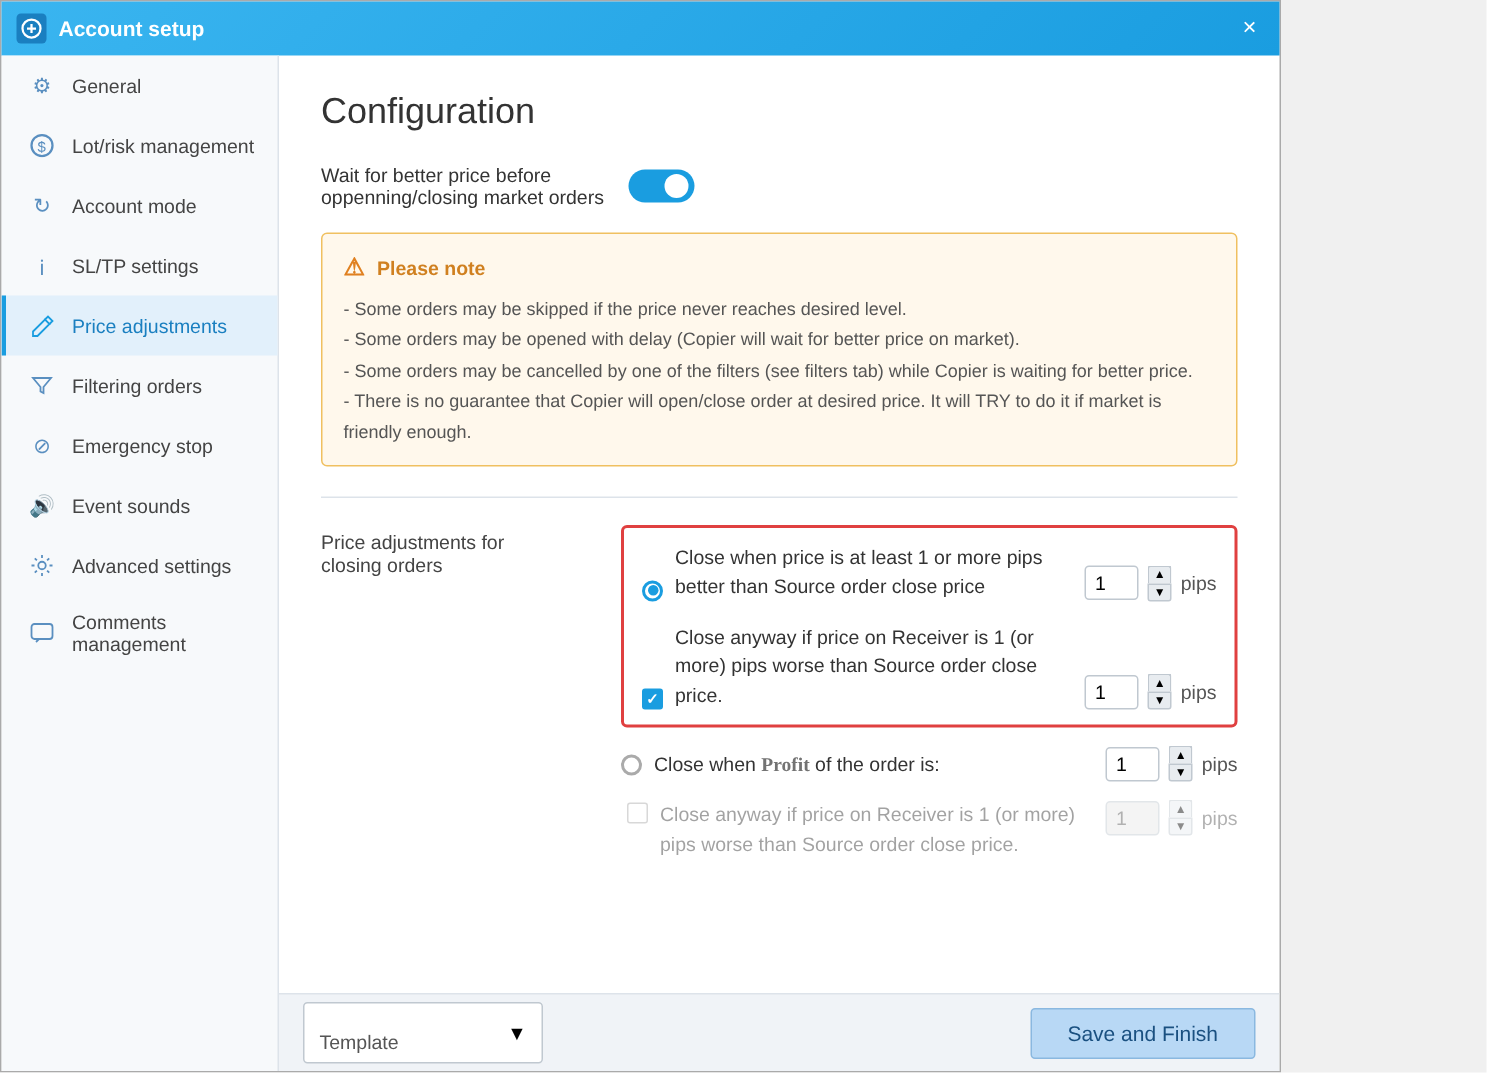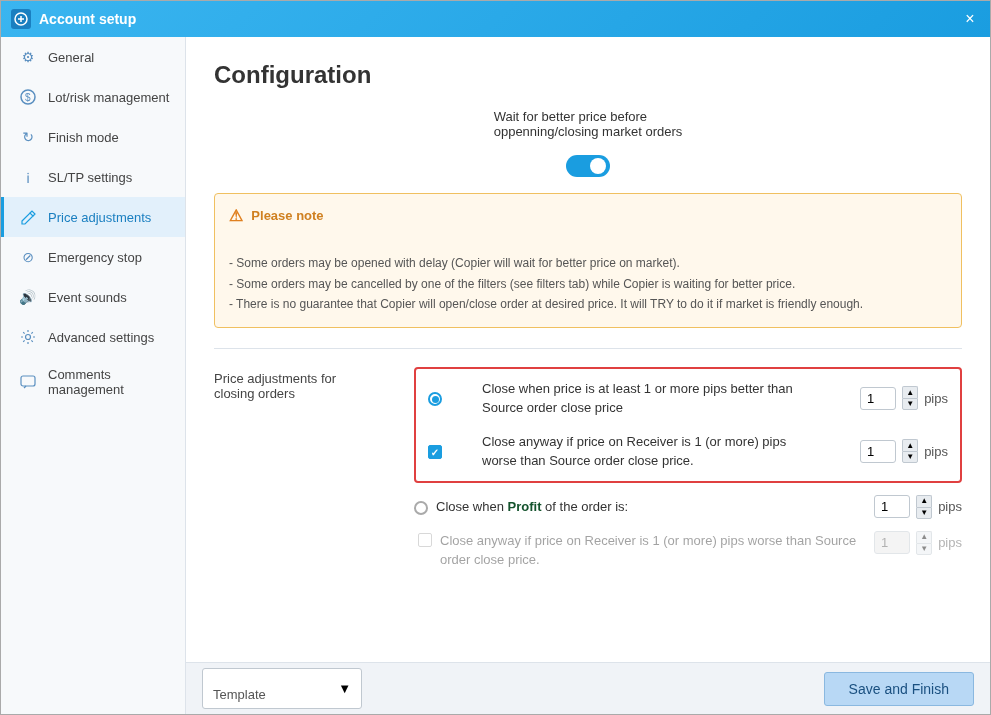--- a/index.html
+++ b/index.html
@@ -1,18 +1,18 @@
 <!DOCTYPE html>
 <html><head>
   <meta charset="utf-8">
   <style>
     * { box-sizing: border-box; margin: 0; padding: 0; }
     body { font-family: 'Segoe UI', Arial, sans-serif; font-size: 13px; background: #f0f0f0; width: 991px; height: 715px; overflow: hidden; }
 
-    .window { width: 991px; height: 715px; display: flex; flex-direction: column; background: #fff; border: 1px solid #aaa; }
+    .window { width: 854px; height: 715px; display: flex; flex-direction: column; background: #fff; border: 1px solid #aaa; }
 
     
     .titlebar {
       background: linear-gradient(135deg, #3ab5f0 0%, #1a9de0 100%);
       height: 36px; display: flex; align-items: center; padding: 0 10px;
       color: white; flex-shrink: 0;
     }
     .titlebar-icon { width: 20px; height: 20px; background: #1a7fc0; border-radius: 3px; margin-right: 8px; display: flex; align-items: center; justify-content: center; }
     .titlebar-title { font-size: 14px; font-weight: 600; flex: 1; }
     .titlebar-close { width: 20px; height: 20px; cursor: pointer; display: flex; align-items: center; justify-content: center; color: white; font-size: 16px; }
@@ -29,24 +29,24 @@
       display: flex; align-items: center; padding: 10px 14px;
       cursor: pointer; color: #444; border-left: 3px solid transparent;
     }
     .sidebar-item.active { background: #e2f0fb; border-left-color: #1a9de0; color: #1a7fc0; font-weight: 400; }
     .sidebar-item .icon { width: 20px; height: 20px; margin-right: 10px; display: flex; align-items: center; justify-content: center; color: #5a8fc0; font-size: 14px; flex-shrink: 0; }
     .sidebar-item.active .icon { color: #1a9de0; }
 
     
     .main { flex: 1; display: flex; flex-direction: column; overflow: hidden; }
     .main-content { flex: 1; overflow-y: auto; padding: 24px 28px; }
-    .page-title { font-size: 24px; font-weight: 700; color: #333; margin-bottom: 20px; }
-
-    
-    .toggle-row { display: flex; align-items: center; margin-bottom: 16px; gap: 16px; flex-direction: column; }
+    .page-title { font-size: 24px; font-weight: 400; color: #333; margin-bottom: 20px; }
+
+    
+    .toggle-row { display: flex; align-items: center; margin-bottom: 16px; gap: 16px; }
     .toggle-label { color: #333; font-size: 13px; }
 
     .toggle-switch { position: relative; width: 44px; height: 22px; flex-shrink: 0; }
     .toggle-switch input { opacity: 0; width: 0; height: 0; }
     .toggle-slider { position: absolute; cursor: pointer; top: 0; left: 0; right: 0; bottom: 0; background: #1a9de0; border-radius: 22px; transition: .3s; }
     .toggle-slider:before { position: absolute; content: ""; height: 16px; width: 16px; left: 24px; bottom: 3px; background: white; border-radius: 50%; }
 
     
     .note-box { background: #fff8ec; border: 1px solid #f0c060; border-radius: 4px; padding: 12px 14px; margin-bottom: 20px; }
     .note-header { display: flex; align-items: center; gap: 8px; color: #d08020; font-weight: 600; margin-bottom: 8px; }
@@ -60,21 +60,21 @@
     .config-section { display: flex; gap: 20px; }
     .section-label { width: 180px; flex-shrink: 0; color: #444; font-size: 13px; padding-top: 4px; }
 
     
     .options-area { flex: 1; }
     .option-row { display: flex; align-items: flex-start; margin-bottom: 12px; }
 
     
     .red-border-box { border: 2px solid #e04040; border-radius: 4px; padding: 10px 12px; margin-bottom: 12px; }
 
-    .option-line { display: flex; align-items: center; margin-bottom: 0; gap: 32px; }
+    .option-line { display: flex; align-items: flex-end; margin-bottom: 0; }
     .option-line + .option-line { margin-top: 14px; }
 
     .option-text { flex: 1; color: #333; font-size: 13px; line-height: 1.5; }
 
     .spinner-group { display: flex; align-items: center; gap: 6px; margin-left: 8px; flex-shrink: 0; }
     .spinner-input { width: 36px; border: 1px solid #c0c8d0; border-radius: 3px; padding: 3px 5px; text-align: center; font-size: 13px; }
     .spinner-buttons { display: flex; flex-direction: column; }
     .spinner-btn { width: 16px; height: 12px; background: #e8ecf0; border: 1px solid #c0c8d0; cursor: pointer; display: flex; align-items: center; justify-content: center; font-size: 8px; line-height: 1; }
     .spinner-btn:first-child { border-radius: 2px 2px 0 0; border-bottom: none; }
     .spinner-btn:last-child { border-radius: 0 0 2px 2px; }
@@ -131,34 +131,42 @@
         <span class="icon">
           <svg width="16" height="16" viewBox="0 0 16 16" fill="none">
             <circle cx="8" cy="8" r="7" stroke="#5a8fc0" stroke-width="1.5"></circle>
             <text x="5" y="12" font-size="10" fill="#5a8fc0">$</text>
           </svg>
         </span>
         <span>Lot/risk management</span>
       </div>
       <div class="sidebar-item">
         <span class="icon">↻</span>
-        <span>Finish mode</span>
+        <span>Account mode</span>
       </div>
       <div class="sidebar-item">
         <span class="icon">ℹ</span>
         <span>SL/TP settings</span>
       </div>
       <div class="sidebar-item active">
         <span class="icon">
           <svg width="16" height="16" viewBox="0 0 16 16" fill="none">
             <path d="M2 12L10 4l3 3-8 8H2v-3z" stroke="#1a9de0" stroke-width="1.2" fill="none"></path>
             <path d="M10 4l2-2 3 3-2 2" stroke="#1a9de0" stroke-width="1.2" fill="none"></path>
           </svg>
         </span>
         <span>Price adjustments</span>
+      </div>
+      <div class="sidebar-item">
+        <span class="icon">
+          <svg width="16" height="16" viewBox="0 0 16 16" fill="none">
+            <path d="M2 3h12l-5 6v4l-2-1V9L2 3z" stroke="#5a8fc0" stroke-width="1.2" fill="none"></path>
+          </svg>
+        </span>
+        <span>Filtering orders</span>
       </div>
       <div class="sidebar-item">
         <span class="icon">⊘</span>
         <span>Emergency stop</span>
       </div>
       <div class="sidebar-item">
         <span class="icon">🔊</span>
         <span>Event sounds</span>
       </div>
       <div class="sidebar-item">
@@ -192,21 +200,21 @@
             <span class="toggle-slider"></span>
           </label>
         </div>
 
         <div class="note-box">
           <div class="note-header">
             <span class="note-warning-icon">⚠</span>
             <span>Please note</span>
           </div>
           <div class="note-text">
-            <br>
+            <span>- Some orders may be skipped if the price never reaches desired level.</span><br>
             <span>- Some orders may be opened with delay (Copier will wait for better price on market).</span><br>
             <span>- Some orders may be cancelled by one of the filters (see filters tab) while Copier is waiting for better price.</span><br>
             <span>- There is no guarantee that Copier will open/close order at desired price. It will TRY to do it if market is friendly enough.</span>
           </div>
         </div>
 
         <hr class="divider">
 
         <div class="config-section">
           <div class="section-label">Price adjustments for<br>closing orders</div>
@@ -238,21 +246,21 @@
                     <div class="spinner-btn">▲</div>
                     <div class="spinner-btn">▼</div>
                   </div>
                   <span class="pips-label">pips</span>
                 </div>
               </div>
             </div>
 
             <div class="option-row" style="align-items:center;">
               <div class="custom-radio-unsel"></div>
-              <span class="option-text">Close when <span style="color:#14532d;font-weight:600;">Profit</span> of the order is:</span>
+              <span class="option-text">Close when <span style="color:#737373;font-weight:600;font-family:Liberation Serif, serif;">Profit</span> of the order is:</span>
               <div class="spinner-group">
                 <input class="spinner-input" type="number" value="1" style="">
                 <div class="spinner-buttons">
                   <div class="spinner-btn">▲</div>
                   <div class="spinner-btn">▼</div>
                 </div>
                 <span class="pips-label">pips</span>
               </div>
             </div>
 

